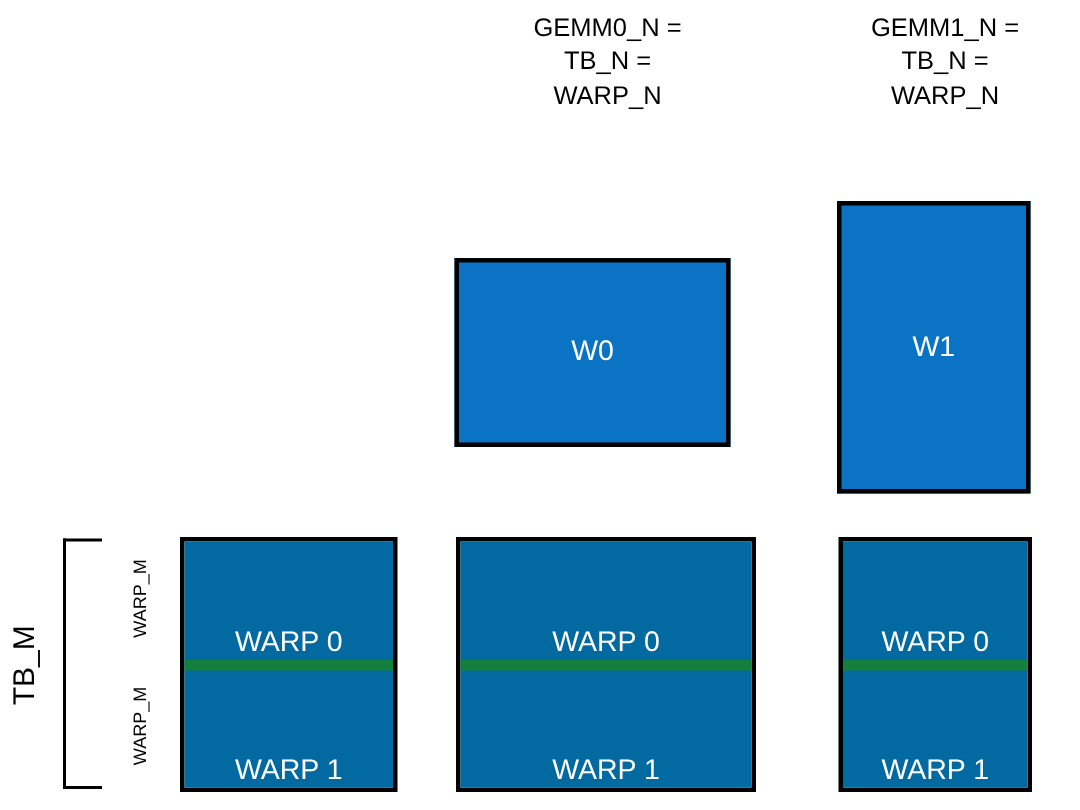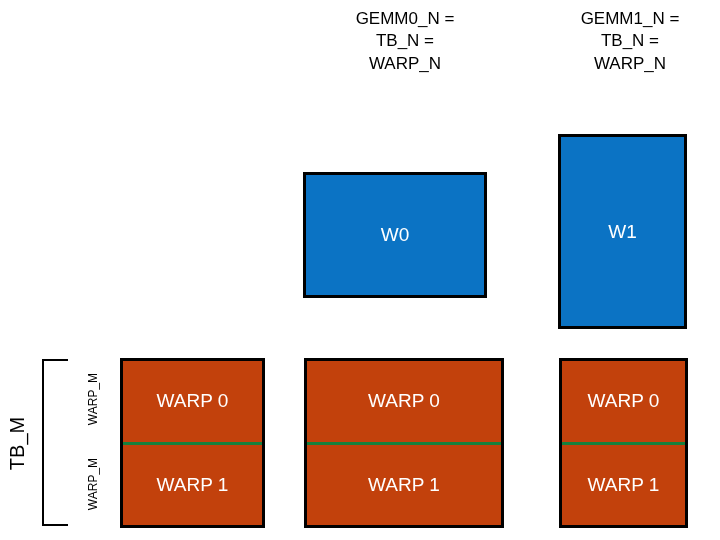--- a/index.html
+++ b/index.html
@@ -46,30 +46,30 @@
 
   
   .green-col {
     position: absolute;
     border: 3px solid #000000;
     box-sizing: border-box;
     display: flex;
     flex-direction: column;
   }
   .green-cell {
-    background: #c2410c;
+    background: #0369a1;
     flex: 1 1 0;
     display: flex;
-    align-items: center;
+    align-items: flex-end;
     justify-content: center;
     color: #ffffff;
     font-size: 19px;
   }
   .green-cell + .green-cell {
-    border-top: 3px solid #15803d;
+    border-top: 7px solid #15803d;
   }
   #green-col-0 { left: 120px; top: 358px; width: 145px; height: 170px; }
   #green-col-1 { left: 304px; top: 358px; width: 200px; height: 170px; }
   #green-col-2 { left: 559px; top: 358px; width: 129px; height: 170px; }
 
   
   .vlabel {
     position: absolute;
     color: #000000;
     white-space: nowrap;

